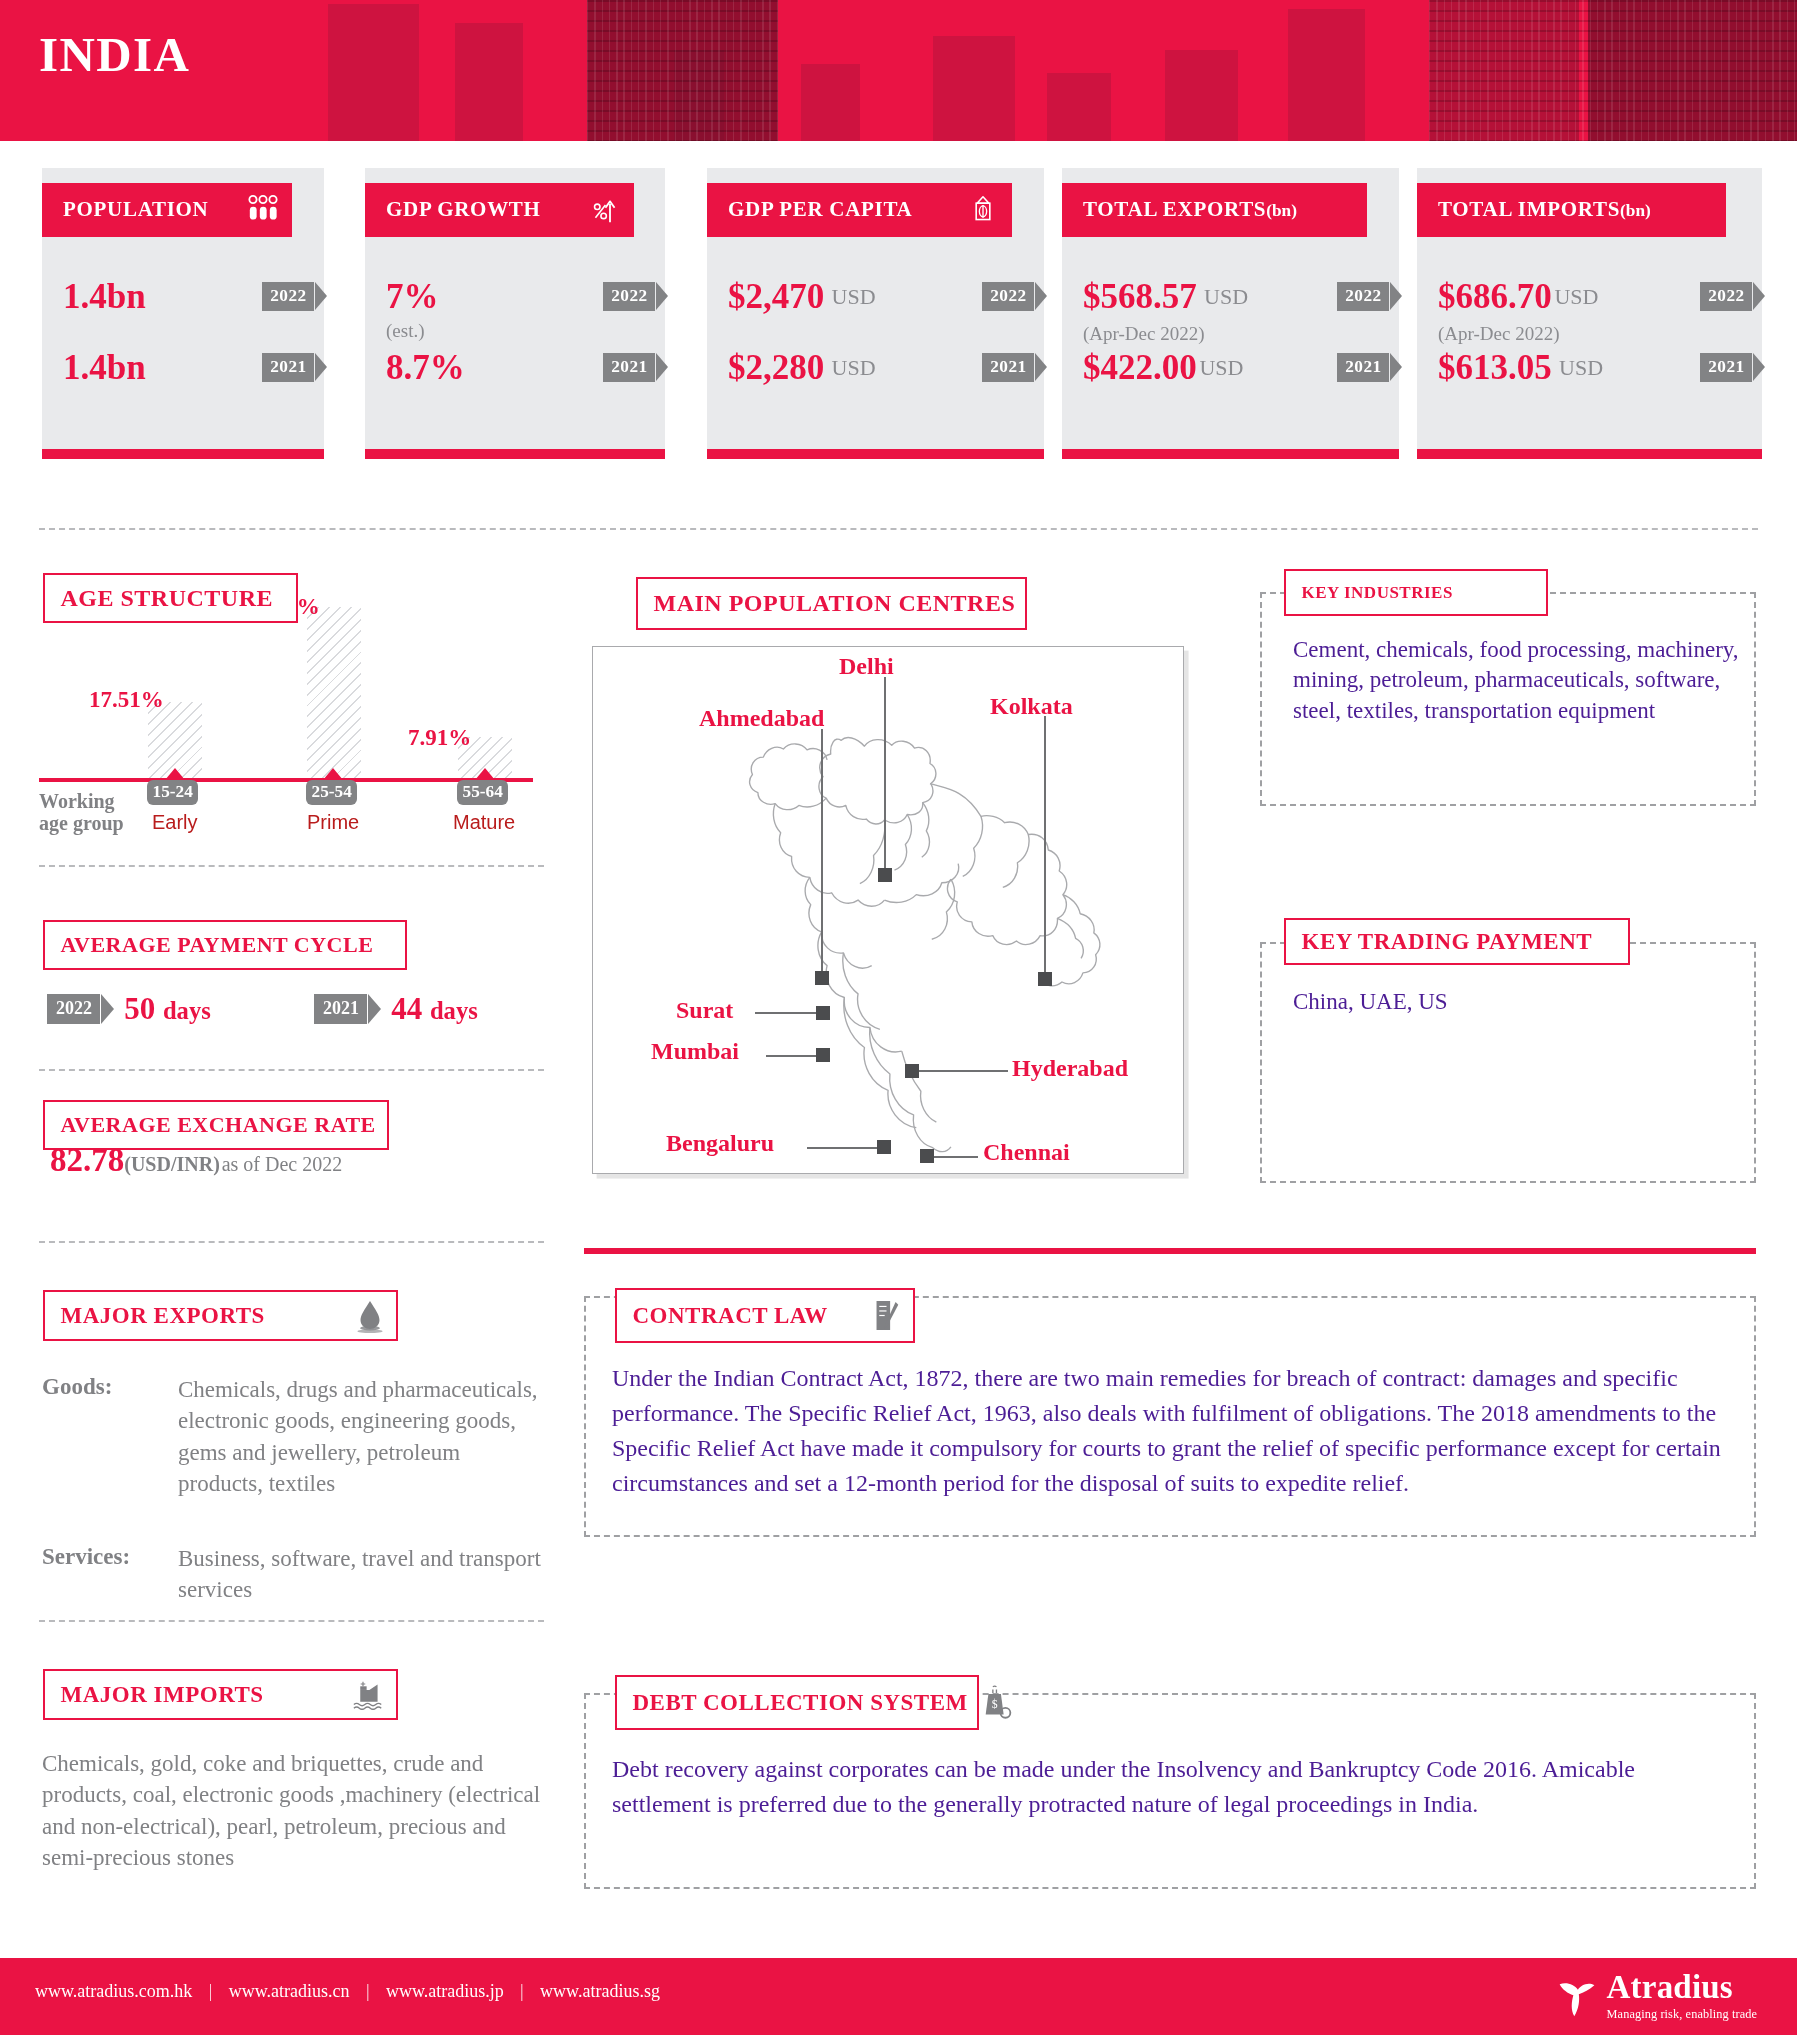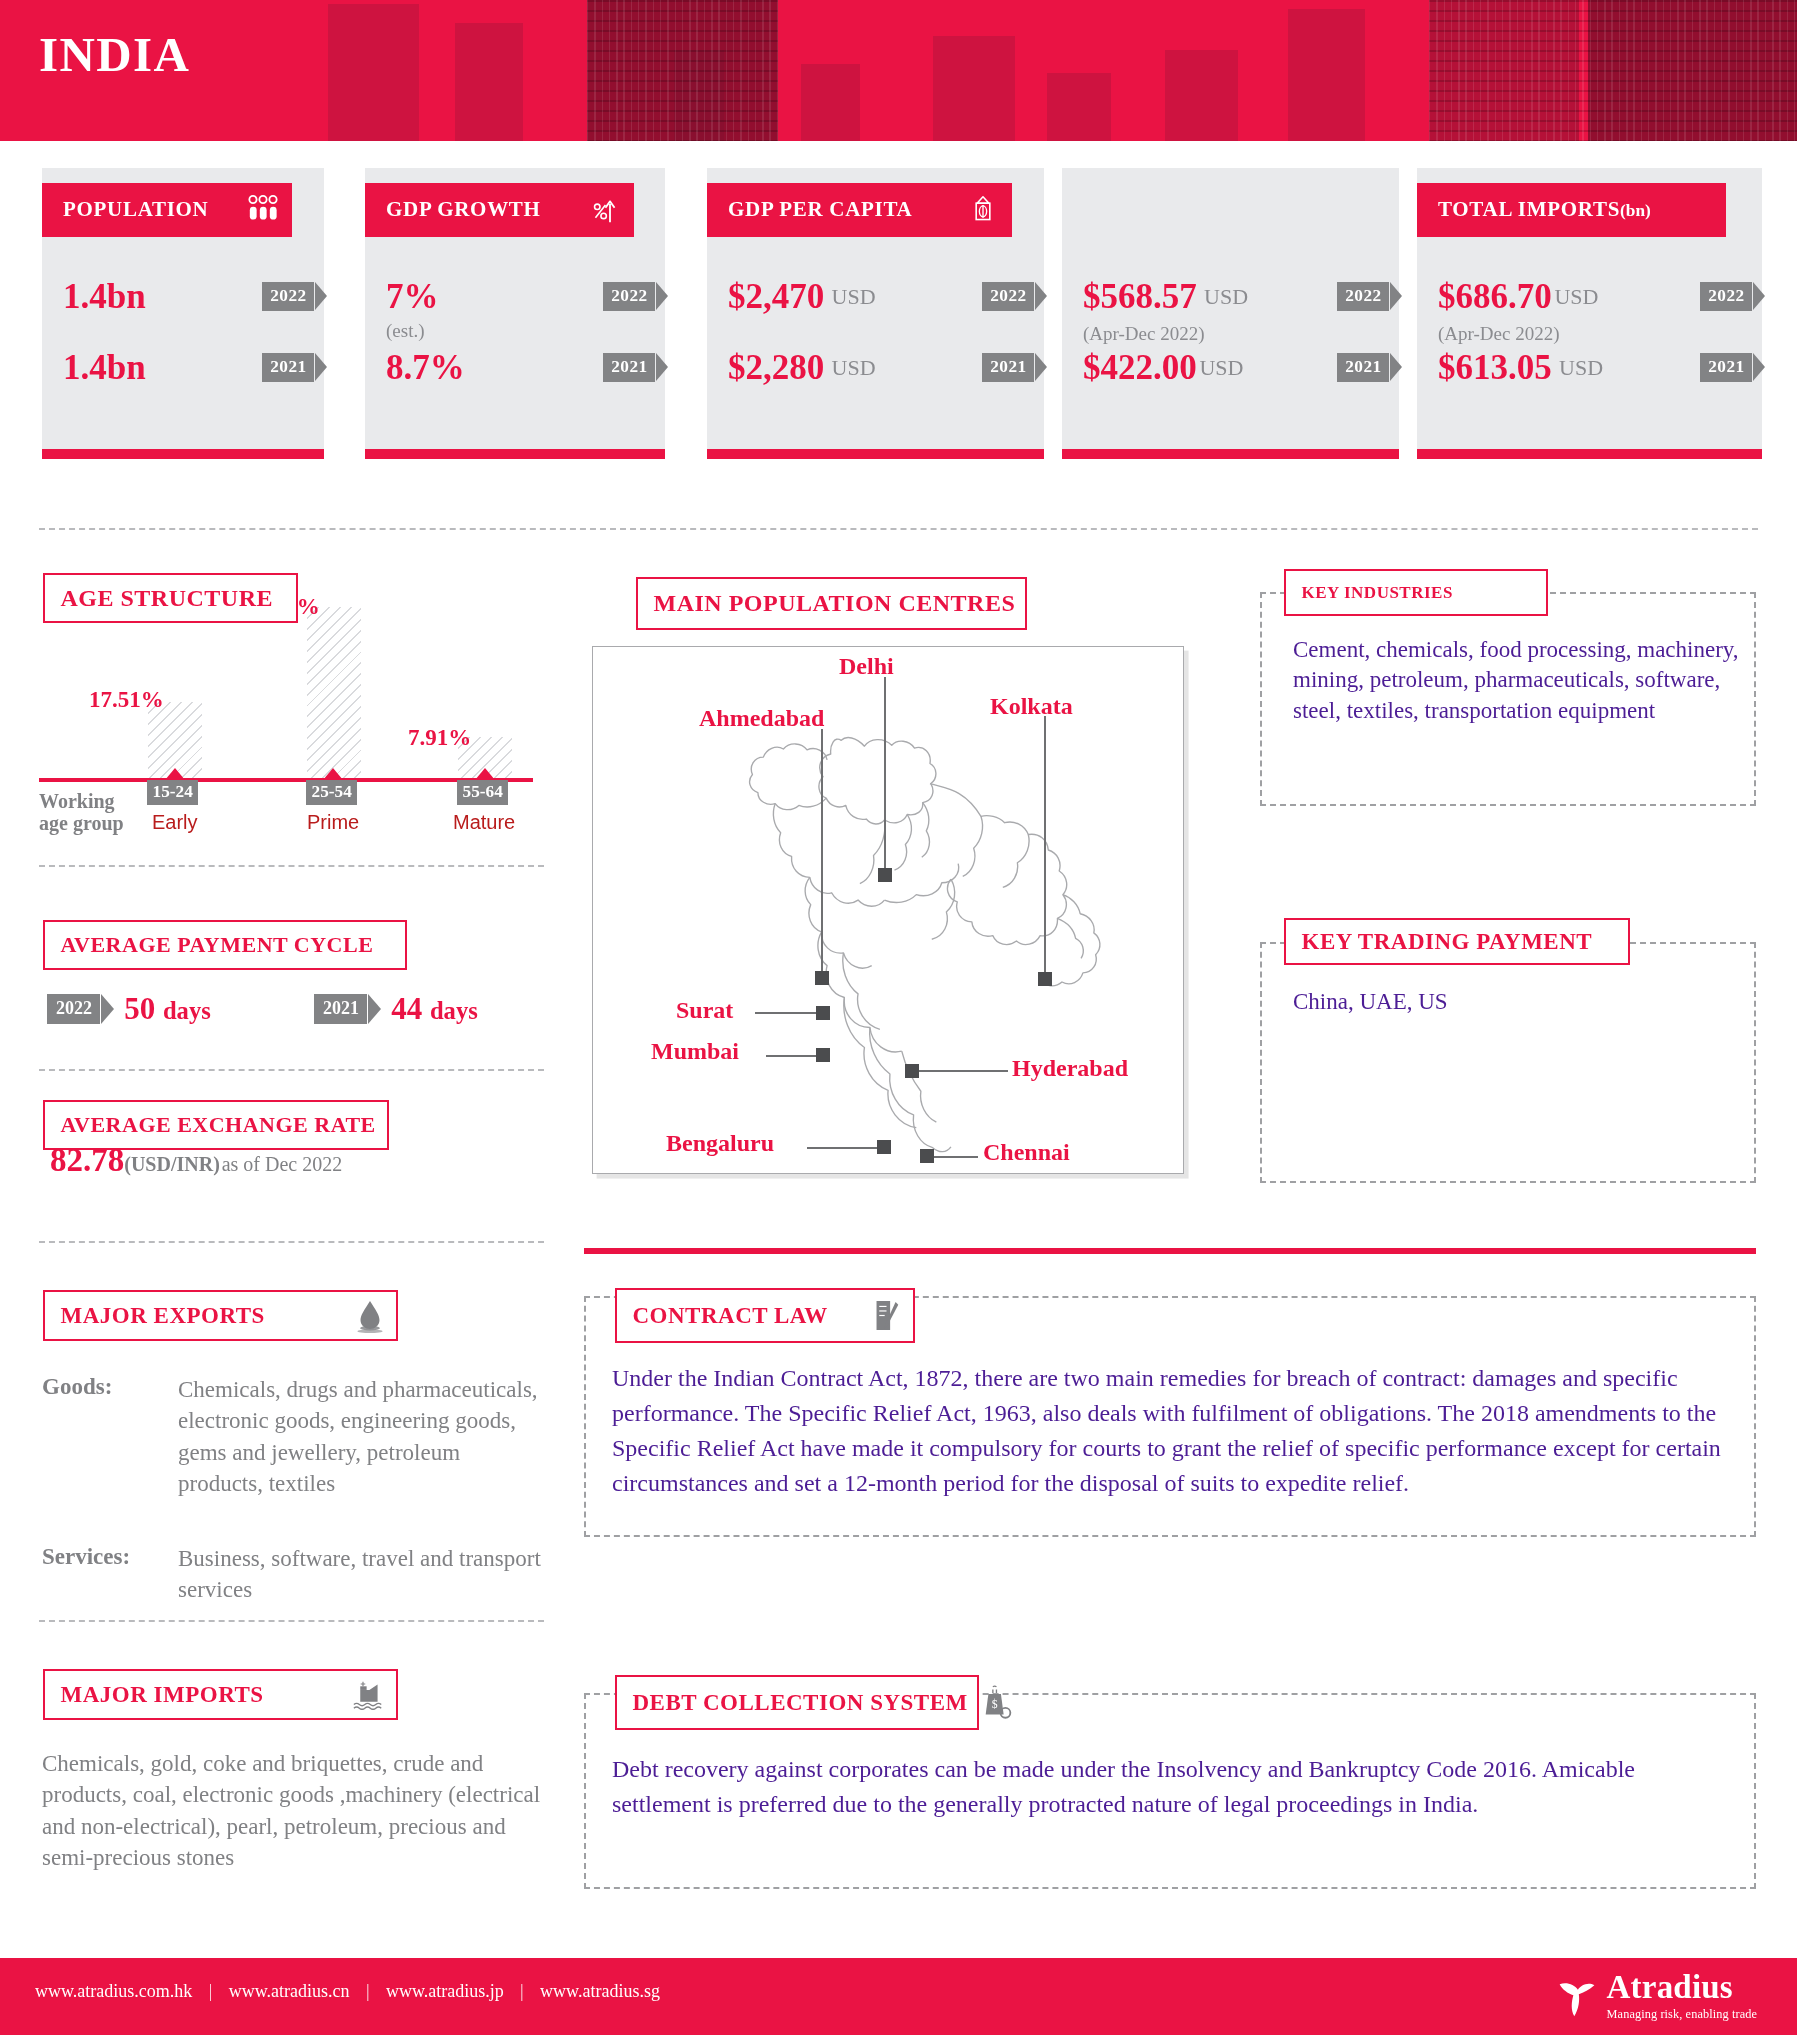--- a/index.html
+++ b/index.html
@@ -115,21 +115,21 @@
     border-left: 10px solid transparent; border-right: 10px solid transparent;
     border-bottom: 12.7px solid #ea1344;
   }
   .age-pct {
     position: absolute; font-family: "Liberation Serif", serif; font-weight: bold;
     font-size: 23px; color: #ea1344; white-space: nowrap;
   }
   .age-range {
     position: absolute; background: #828385; color: #fff;
     font-family: "Liberation Serif", serif; font-weight: bold; font-size: 17.3px;
-    padding: 2.3px 5.5px 3.2px; white-space: nowrap;
+    padding: 2.3px 5.5px 3.2px; white-space: nowrap; border-radius: 6px;
   }
   .age-name {
     position: absolute; font-family: Liberation Sans, sans-serif;
     font-size: 20px; color: #b91c1c; white-space: nowrap;
   }
   .age-axislabel {
     position: absolute; left: 0; font-family: "Liberation Serif", serif;
     font-weight: bold; font-size: 20px; color: #808184; line-height: 1.12;
   }
 
@@ -303,20 +303,23 @@
     </div>
     <div class="row r2">
       <span class="bigval">$2,280</span>
       <span class="unit">USD</span>
       <span class="yeartag">2021</span>
     </div>
     <div class="card-footbar"></div>
   </div>
 
   <div class="card" style="left:1059px; width:337px;">
+    <div class="card-head" style="width:305px;">
+      <span class="card-title"><span>TOTAL EXPORTS</span><span class="sub">(bn)</span></span>
+    </div>
     <div class="row r1">
       <span class="bigval">$568.57</span>
       <span class="unit">USD</span>
       <span class="yeartag">2022</span>
     </div>
     <div class="period">(Apr-Dec 2022)</div>
     <div class="row r2">
       <span class="bigval">$422.00</span>
       <span class="unit tight">USD</span>
       <span class="yeartag">2021</span>

